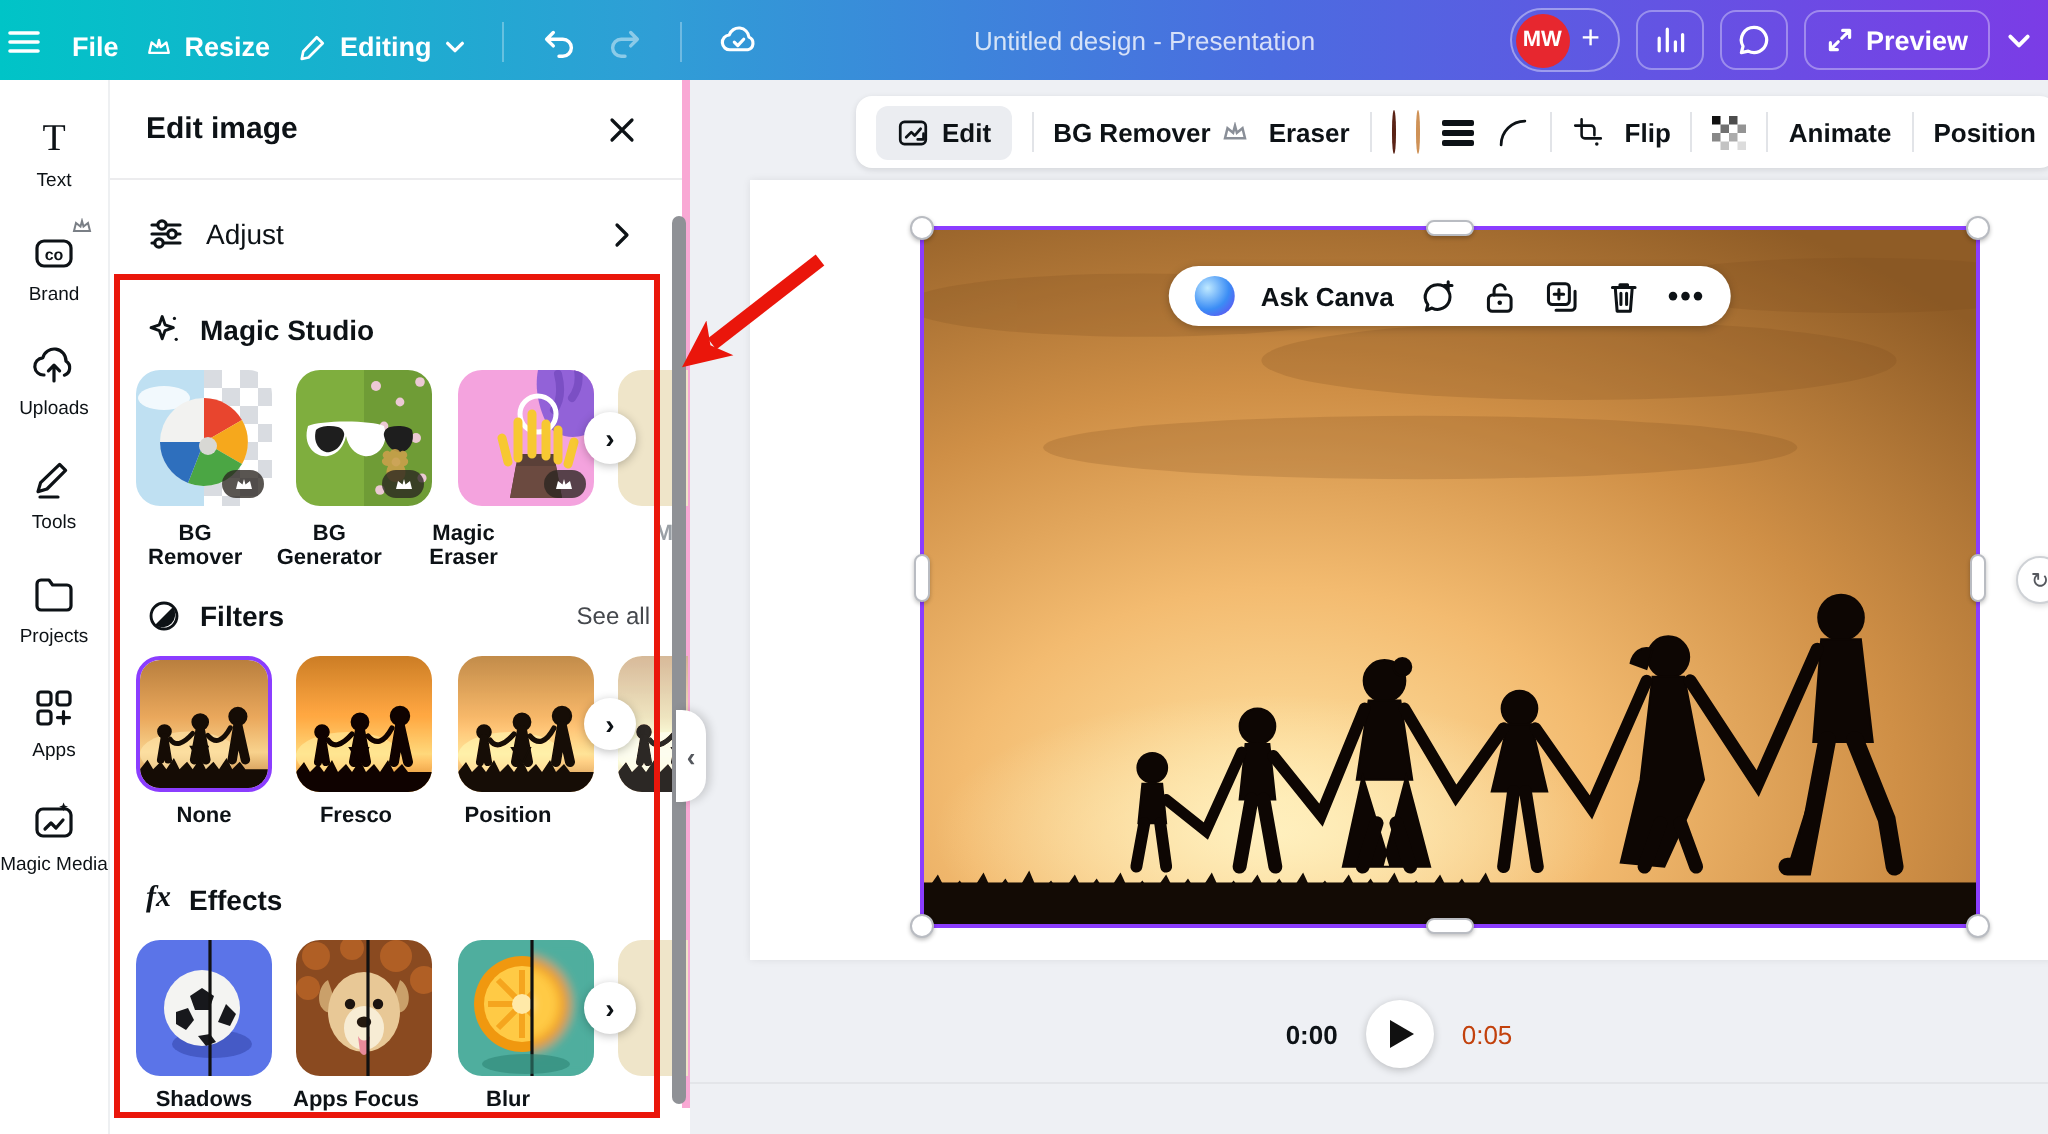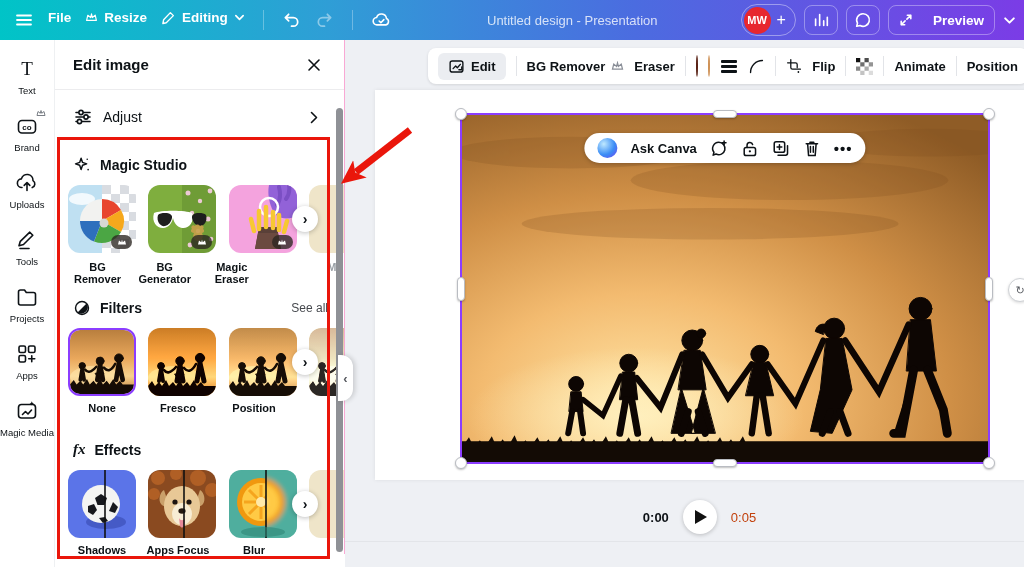--- a/index.html
+++ b/index.html
@@ -2,38 +2,38 @@
 <html><head>
 <meta charset="utf-8">
 <style>
 *{margin:0;padding:0;box-sizing:border-box}
 html,body{width:1024px;height:567px}
 body{position:relative;overflow:hidden;font-family:"Liberation Sans",sans-serif;background:#fff;color:#0d1216;-webkit-font-smoothing:antialiased}
 svg{display:block}
 
 .topbar{position:absolute;left:0;top:0;width:1024px;height:40px;display:flex;align-items:center;
  background:linear-gradient(90deg,#00c4c7 0%,#2f9ed6 32%,#4b6ce0 62%,#7b3ce6 100%);color:#fff;font-size:13.5px;font-weight:600;z-index:5}
-.tb-left{display:flex;align-items:flex-start;gap:14px;padding-left:14px}
+.tb-left{display:flex;align-items:flex-end;gap:14px;padding-left:2px}
 .tb-item{display:flex;align-items:center;gap:6px;cursor:pointer;white-space:nowrap}
 .tb-div{width:1px;height:20px;background:rgba(255,255,255,.3);margin:0 4px}
 .tb-title{position:absolute;left:487px;top:0;height:40px;display:flex;align-items:center;color:rgba(255,255,255,.78);font-weight:500;font-size:13px}
 .tb-right{position:absolute;right:8px;top:0;height:40px;display:flex;align-items:center;gap:8px}
 .avatar-pill{display:flex;align-items:center;gap:6px;border:1px solid rgba(255,255,255,.4);border-radius:17px;padding:2px 9px 2px 2px;height:32px}
 .avatar{width:27px;height:27px;border-radius:50%;display:flex;align-items:center;justify-content:center;font-size:11px;font-weight:700;color:#fff}
-.tb-btn{display:flex;align-items:center;justify-content:center;gap:20px;height:30px;border:1px solid rgba(255,255,255,.35);border-radius:8px;padding:0 10px}
+.tb-btn{display:flex;align-items:center;justify-content:center;gap:6px;height:30px;border:1px solid rgba(255,255,255,.35);border-radius:8px;padding:0 10px}
 .tb-btn.strong{border-color:rgba(255,255,255,.85)}
 .tb-btn.square{width:34px;padding:0}
 .redo{opacity:.45}
 
 .rail{position:absolute;left:0;top:40px;width:55px;height:527px;background:#fff;border-right:1px solid #eef0f2;display:flex;flex-direction:column;align-items:center;padding-top:8px;z-index:4}
 .rail-item{width:55px;height:57px;display:flex;flex-direction:column;align-items:center;justify-content:center;gap:4px;cursor:pointer;position:relative}
 .rail-item .lbl{font-size:9.5px;color:#0d1216;white-space:nowrap}
 .rail-crown{position:absolute;top:4px;right:9px}
 
-.panel{position:absolute;left:55px;top:40px;width:290px;height:514px;background:#fff;border-right:1px solid #f9a8d4;z-index:4}
+.panel{position:absolute;left:55px;top:40px;width:290px;height:514px;background:#fff;border-right:4px solid #f9a8d4;z-index:4}
 .p-head{position:absolute;left:0;top:0;width:100%;height:50px;display:flex;align-items:center;justify-content:space-between;padding:0 18px;border-bottom:1px solid #ececee}
 .p-title{font-size:15px;font-weight:700}
 .p-close{width:24px;height:24px;display:flex;align-items:center;justify-content:center;cursor:pointer}
 .p-adjust{position:absolute;left:10px;right:18px;top:58px;height:38px;display:flex;align-items:center;gap:10px;padding:0 8px;border-radius:8px;cursor:pointer;font-size:14px;font-weight:400}
 .p-adjust .grow{flex:1}
 .sec-title{position:absolute;left:18px;display:flex;align-items:center;gap:9px;font-size:14px;font-weight:700}
 .see-all{position:absolute;right:16px;font-size:12px;font-weight:500;color:#45484d;cursor:pointer}
 .row-clip{position:absolute;left:13px;width:276px;height:68px;overflow:hidden;white-space:nowrap}
 .card{display:inline-block;width:68px;height:68px;border-radius:12px;margin-right:8px;position:relative;overflow:hidden;vertical-align:top;cursor:pointer}
 .card.sel{outline:2px solid #8b3dff;outline-offset:-2px;border:2px solid #fff}

